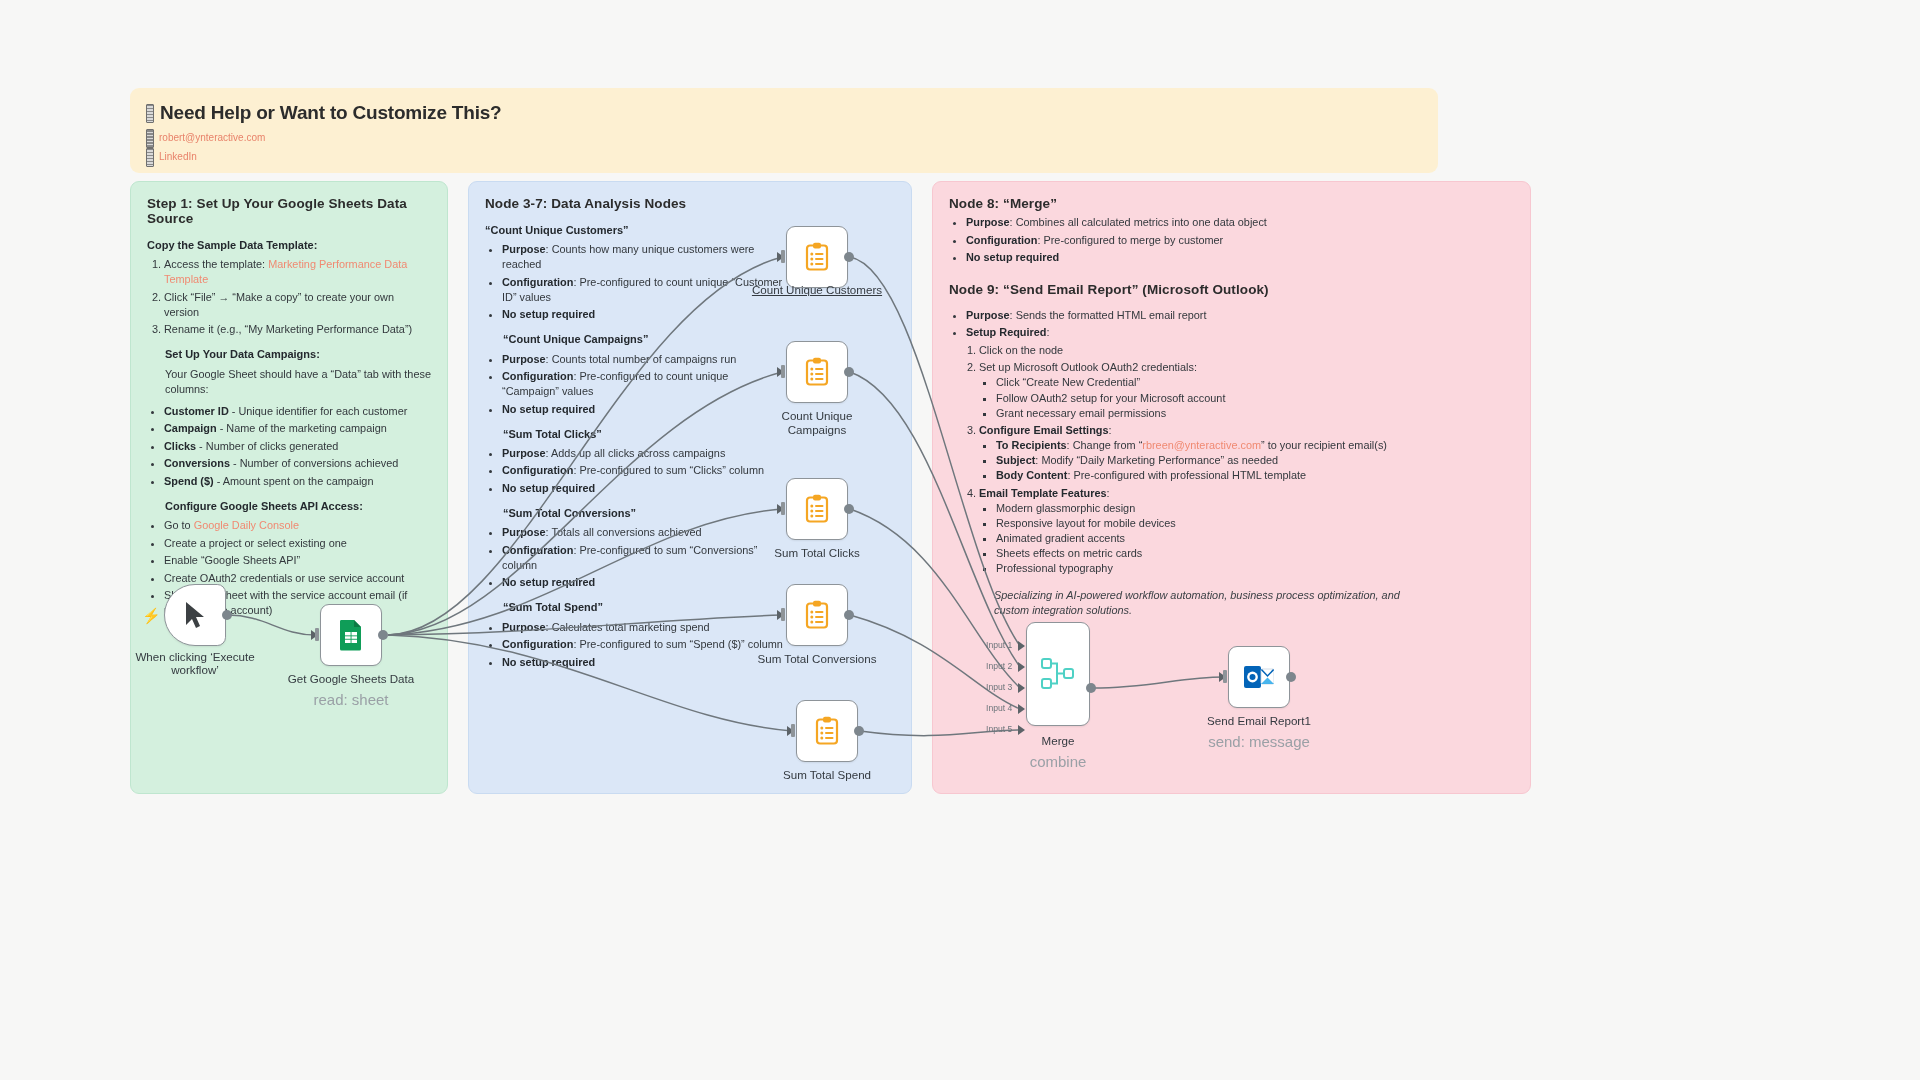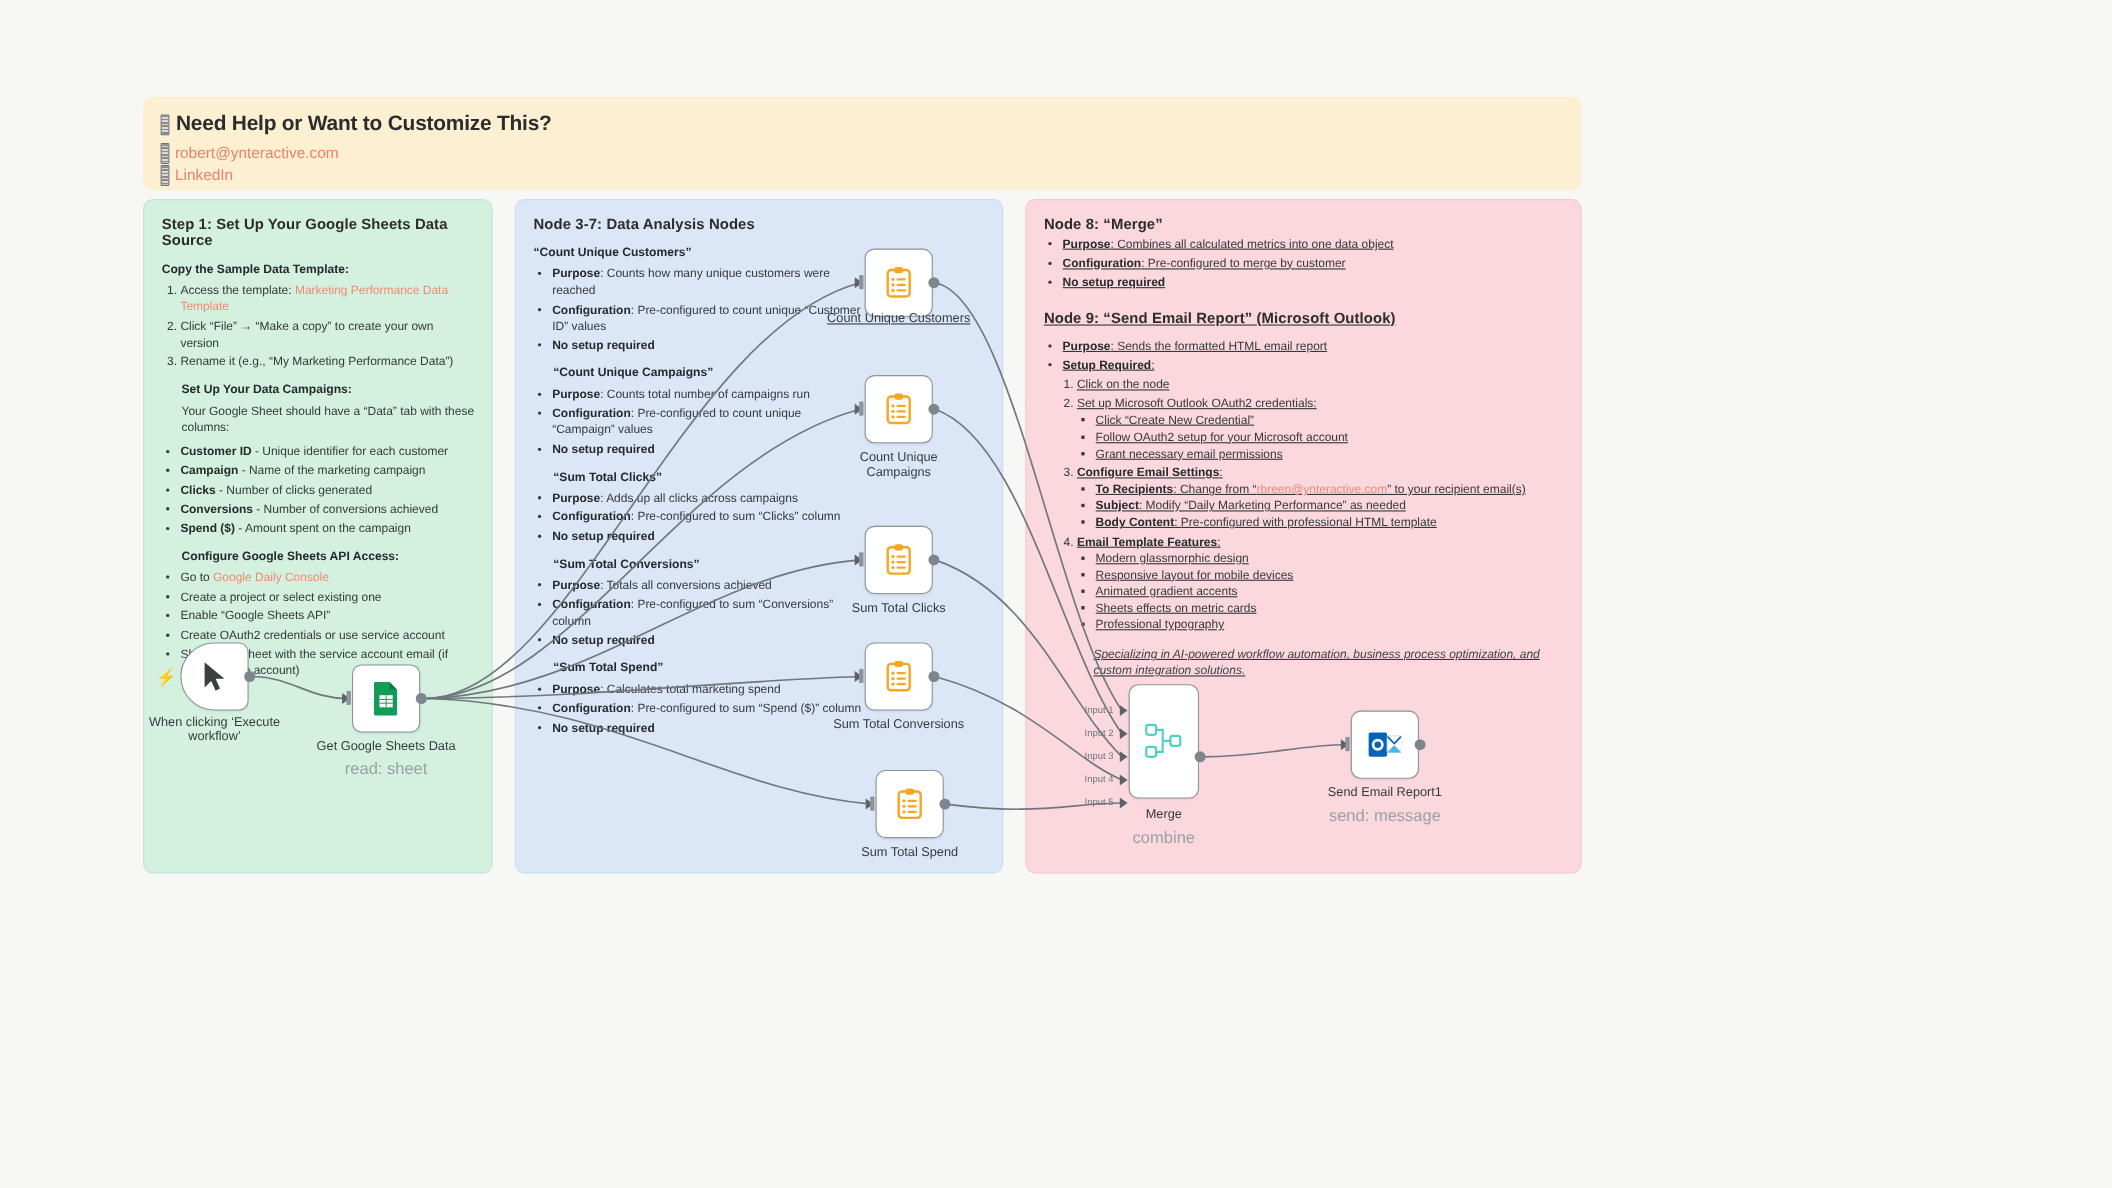--- a/index.html
+++ b/index.html
@@ -21,21 +21,21 @@
   .sticky.help   { background:#fdf0d2; }
   .sticky.green  { background:#d4f0de; border:1px solid #bfe6cf; }
   .sticky.blue   { background:#dbe7f7; border:1px solid #c9dbf1; }
   .sticky.pink   { background:#fbd8de; border:1px solid #f7c7d0; }
 
   .s-title {
     font-size: 13.5px; font-weight: bold; color: #2c2c2c;
     letter-spacing: .1px; margin-bottom: 4px;
   }
   .help .s-title { font-size: 19px; letter-spacing: -.2px; display:flex; align-items:center; gap:6px;}
-  .help-link { font-size: 14px; color: #e8836b; line-height: 1.45; display:flex; align-items:center; gap:5px;}
+  .help-link { font-size: 10px; color: #e8836b; line-height: 1.45; display:flex; align-items:center; gap:5px;}
   .glyph-box {
     display:inline-block; width:6px; height:13px;
     background: repeating-linear-gradient(to bottom,#8a8a8a 0 1.5px,#d9d9d9 1.5px 3px);
     border:1px solid #6f6f6f; border-radius:1px; flex:none;
   }
   .help .glyph-box { width:8px; height:19px; }
 
   .body-txt { font-size: 10.9px; color: #33383d; line-height: 1.38; }
   .body-txt b, .body-txt strong { color:#24292e; font-weight:bold; }
   .sec-head { font-weight: bold; font-size: 11px; color:#24292e; margin: 10px 0 4px; }
@@ -173,23 +173,23 @@
       </ul>
       <div class="sec-head indent">“Sum Total Spend”</div>
       <ul class="n">
         <li><b>Purpose</b><span>: Calculates total marketing spend</span></li>
         <li><b>Configuration</b><span>: Pre-configured to sum “Spend ($)” column</span></li>
         <li><b>No setup required</b></li>
       </ul>
     </div>
   </div>
 
-  <div class="sticky pink" style="left:932px; top:181px; width:506px; height:613px;">
+  <div class="sticky pink" style="left:932px; top:181px; width:599px; height:613px;">
     <div class="s-title">Node 8: “Merge”</div>
-    <div class="body-txt" style="margin-top:0;text-decoration:underline;">
+    <div class="body-txt" style="margin-top:0;">
       <ul class="n">
         <li><b>Purpose</b><span>: Combines all calculated metrics into one data object</span></li>
         <li><b>Configuration</b><span>: Pre-configured to merge by customer</span></li>
         <li><b>No setup required</b></li>
       </ul>
 
       <div class="s-title" style="margin-top:16px;">Node 9: “Send Email Report” (Microsoft Outlook)</div>
       <ul class="n" style="margin-top:8px;">
         <li><b>Purpose</b><span>: Sends the formatted HTML email report</span></li>
         <li><b>Setup Required</b>:</li>

